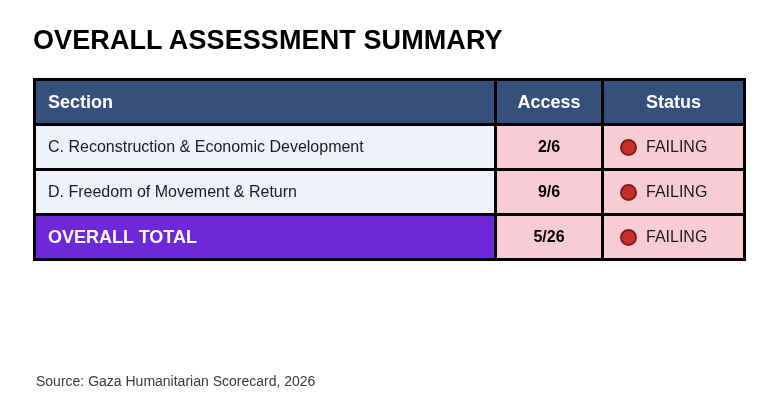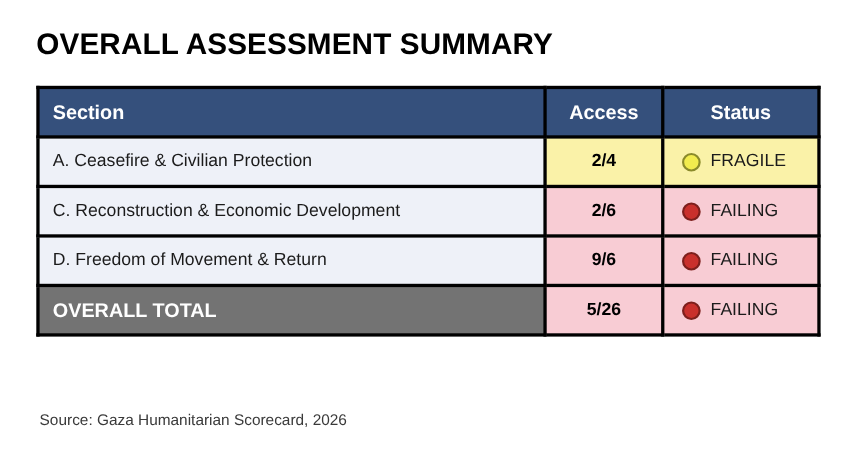--- a/index.html
+++ b/index.html
@@ -72,21 +72,21 @@
   }
   td.cell-status {
     font-size: 16px;
     color: #1b1b1b;
     padding-left: 16px;
   }
   .bg-yellow { background: #faf2a8; }
   .bg-pink   { background: #f8ccd4; }
 
   tr.total-row td.cell-section {
-    background: #737373;
+    background: #6d28d9;
     color: #ffffff;
     font-weight: bold;
     font-size: 18px;
   }
 
   .status-wrap {
     display: flex;
     align-items: center;
     gap: 9px;
   }
@@ -131,30 +131,20 @@
     </colgroup>
     <thead>
       <tr>
         <th class="head-section">Section</th>
         <th class="head-score">Access</th>
         <th class="head-status">Status</th>
       </tr>
     </thead>
     <tbody>
 
-      <tr>
-        <td class="cell-section">A. Ceasefire &amp; Civilian Protection</td>
-        <td class="cell-score bg-yellow">2/4</td>
-        <td class="cell-status bg-yellow">
-          <span class="status-wrap">
-            <span class="status-dot dot-fragile"></span>
-            <span class="status-label">FRAGILE</span>
-          </span>
-        </td>
-      </tr>
 
 
       <tr>
         <td class="cell-section">C. Reconstruction &amp; Economic Development</td>
         <td class="cell-score bg-pink">2/6</td>
         <td class="cell-status bg-pink">
           <span class="status-wrap">
             <span class="status-dot dot-failing"></span>
             <span class="status-label">FAILING</span>
           </span>

